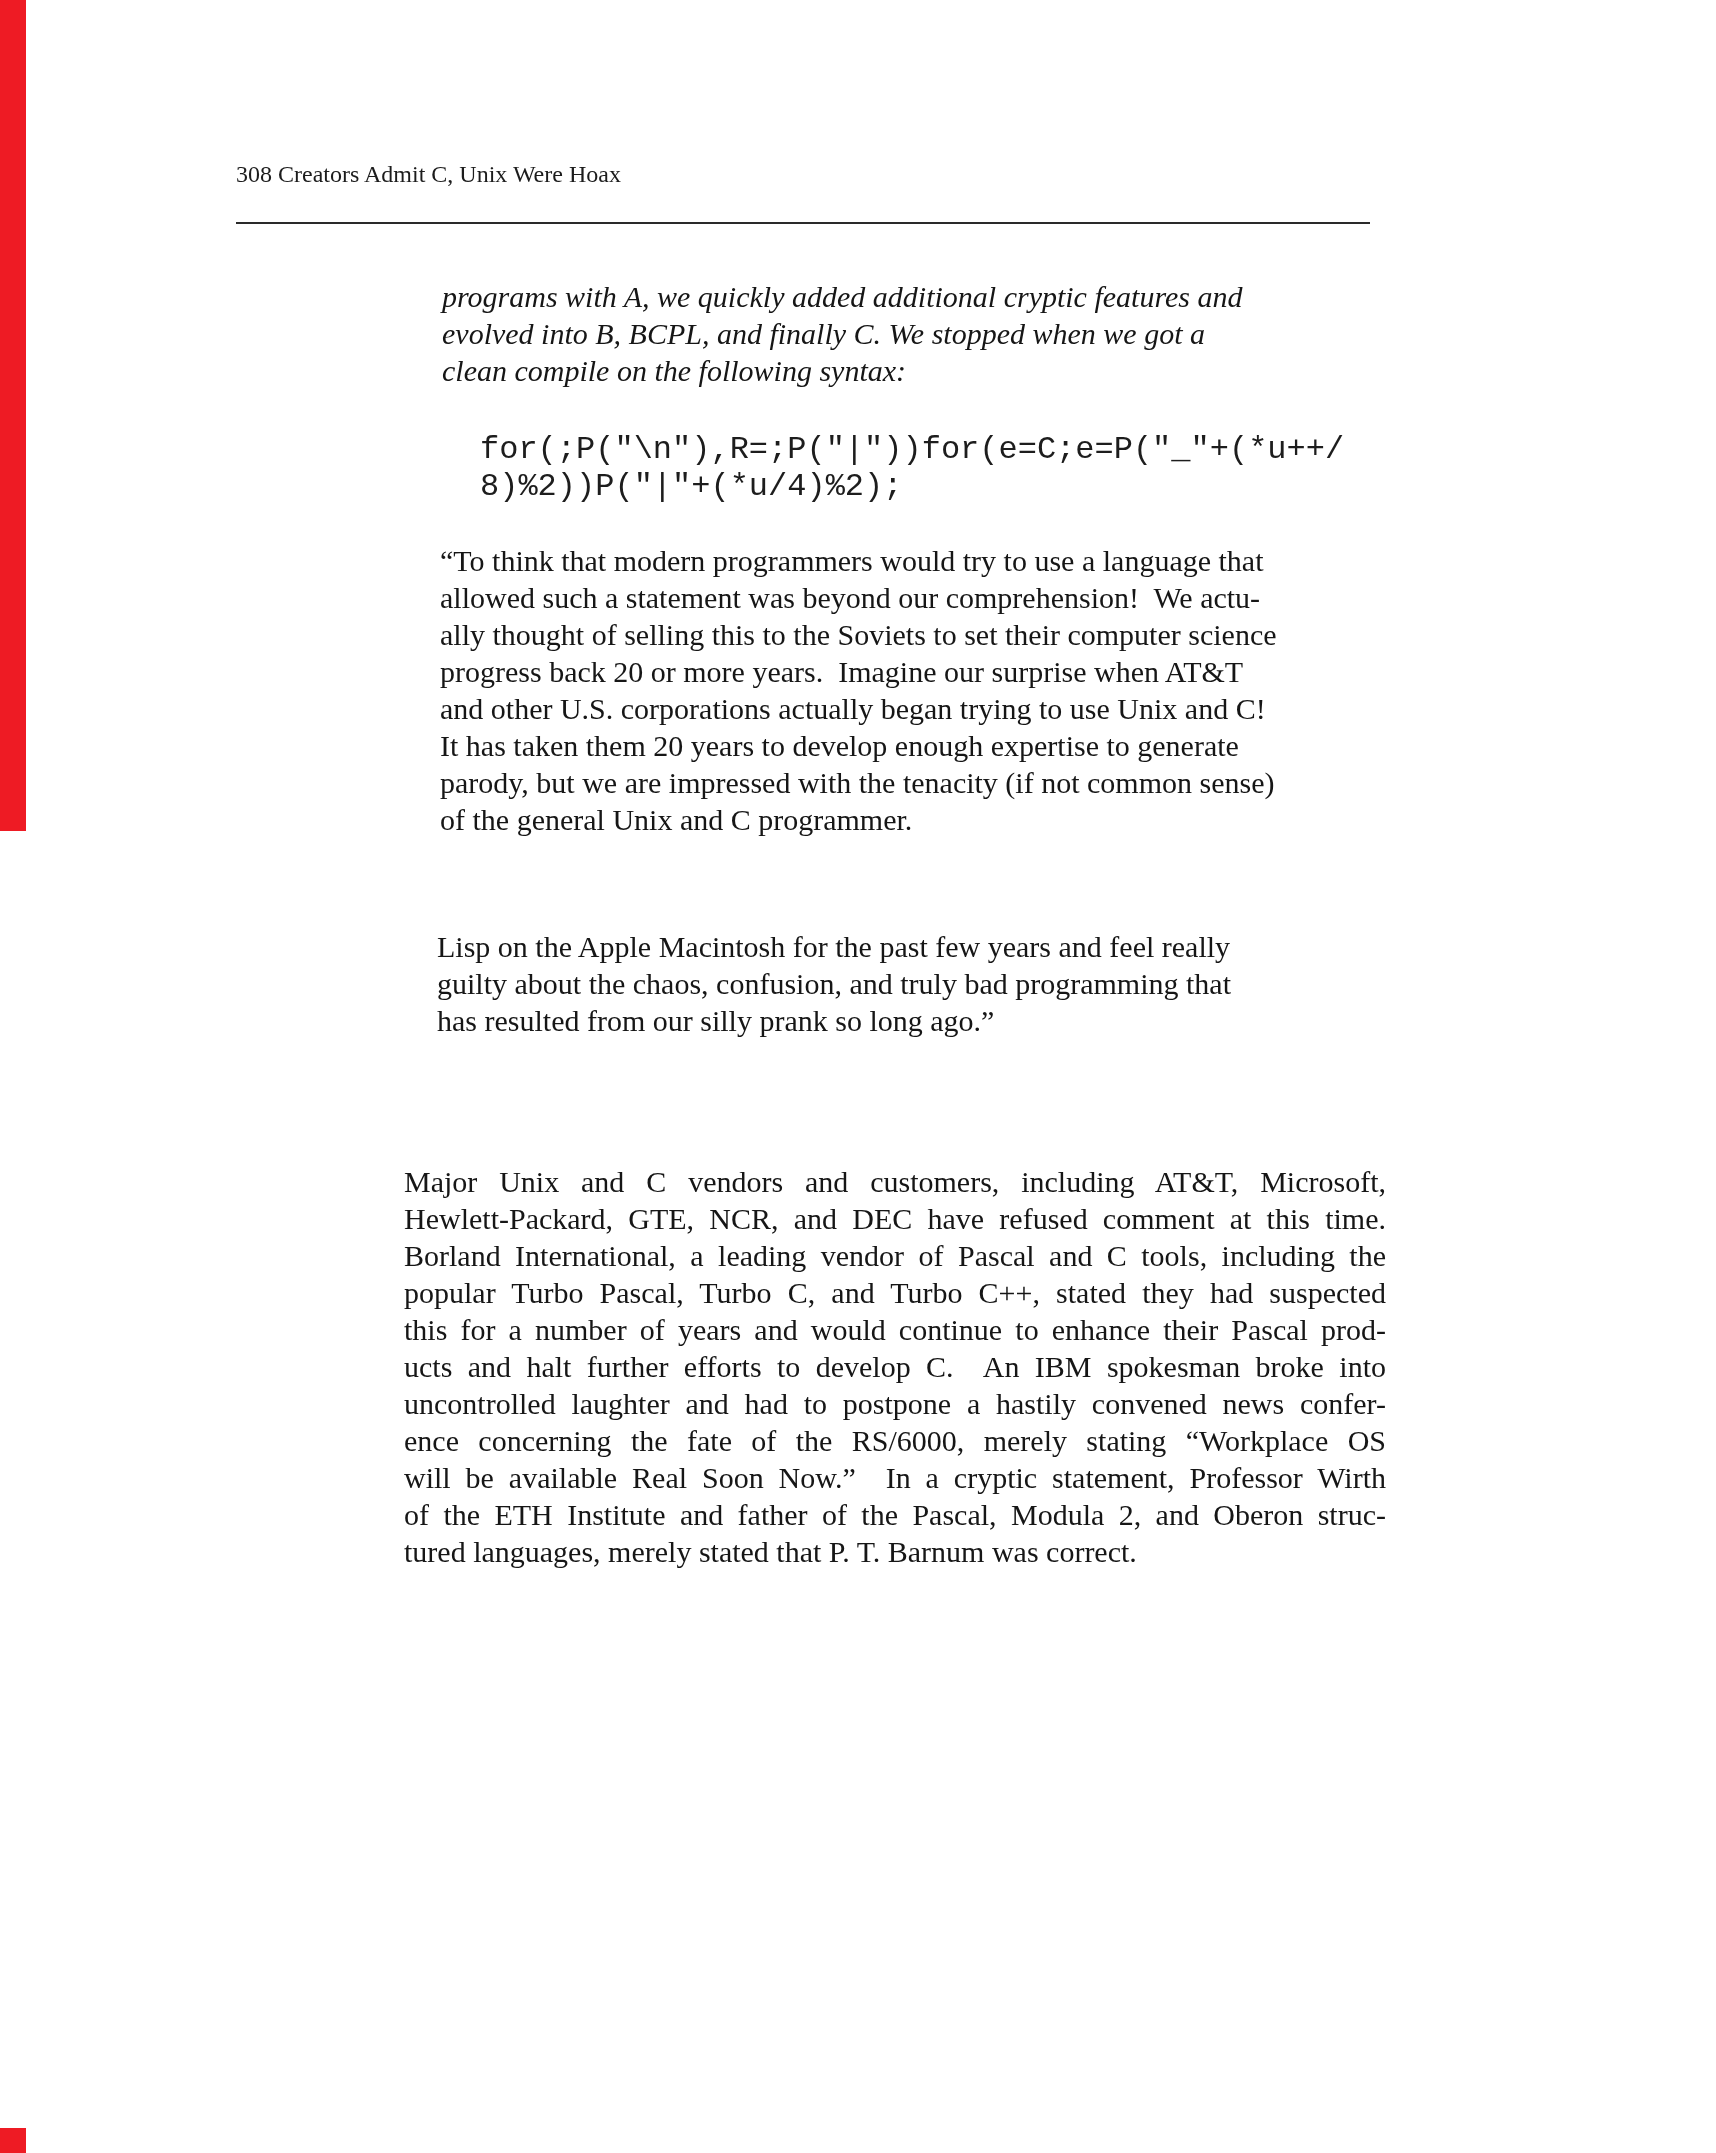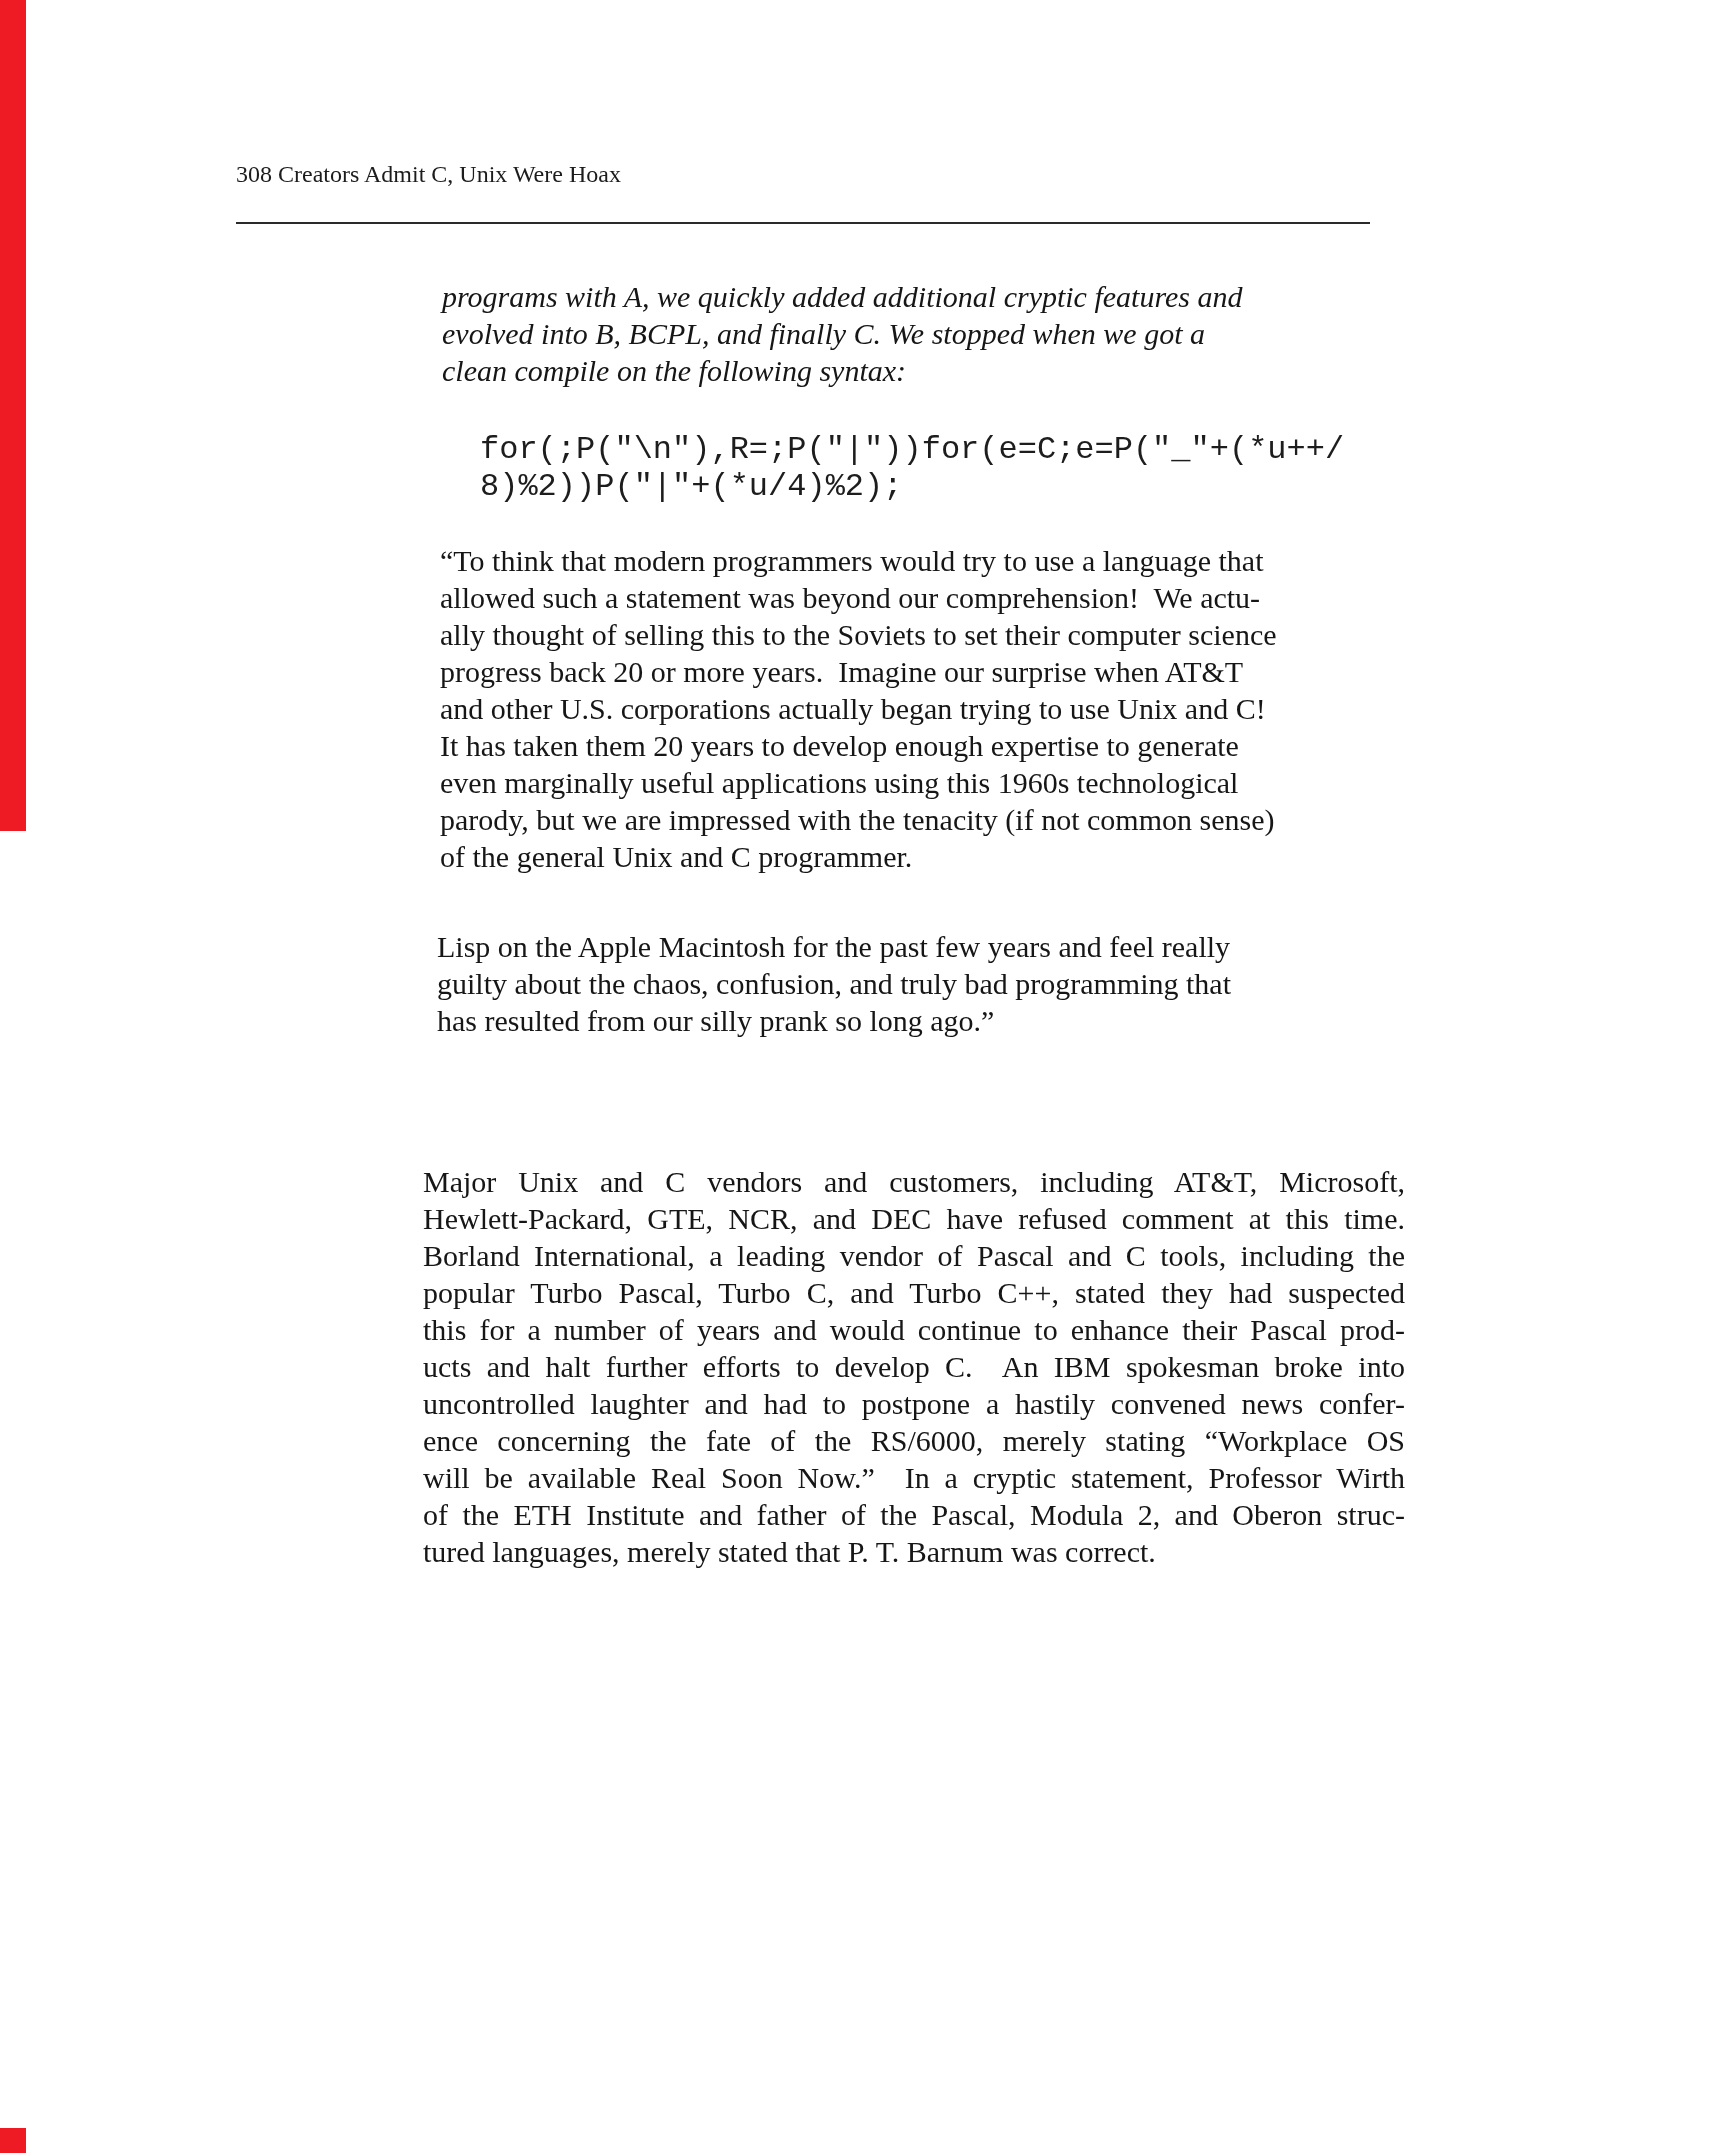--- a/index.html
+++ b/index.html
@@ -50,21 +50,21 @@
     left: 480px;
     top: 431px;
     font-family: "Liberation Mono", "DejaVu Sans Mono", monospace;
     font-size: 32px;
     line-height: 37px;
     color: #1d1d1d;
   }
   .code-block .line { white-space: pre; }
   .para-quote1 { left: 440px; top: 542px; }
   .para-quote2 { left: 437px; top: 928px; }
-  .para-main   { left: 423px; top: 1163px; width: 982px; }
+  .para-main   { left: 404px; top: 1163px; width: 982px; }
   .para-main .line {
     text-align: justify;
     text-align-last: justify;
   }
   .para-main .line.last {
     text-align: left;
     text-align-last: left;
   }
 </style>
 </head>
@@ -89,21 +89,20 @@
     <div class="line">8)%2))P("|"+(*u/4)%2);</div>
   </div>
 
   <div class="para para-quote1">
     <div class="line">“To think that modern programmers would try to use a language that</div>
     <div class="line">allowed such a statement was beyond our comprehension!&nbsp; We actu-</div>
     <div class="line">ally thought of selling this to the Soviets to set their computer science</div>
     <div class="line">progress back 20 or more years.&nbsp; Imagine our surprise when AT&amp;T</div>
     <div class="line">and other U.S. corporations actually began trying to use Unix and C!</div>
     <div class="line">It has taken them 20 years to develop enough expertise to generate</div>
-    <div class="line">even marginally useful applications using this 1960s technological</div>
     <div class="line">parody, but we are impressed with the tenacity (if not common sense)</div>
     <div class="line">of the general Unix and C programmer.</div>
   </div>
 
   <div class="para para-quote2">
     <div class="line">Lisp on the Apple Macintosh for the past few years and feel really</div>
     <div class="line">guilty about the chaos, confusion, and truly bad programming that</div>
     <div class="line">has resulted from our silly prank so long ago.”</div>
   </div>
 

